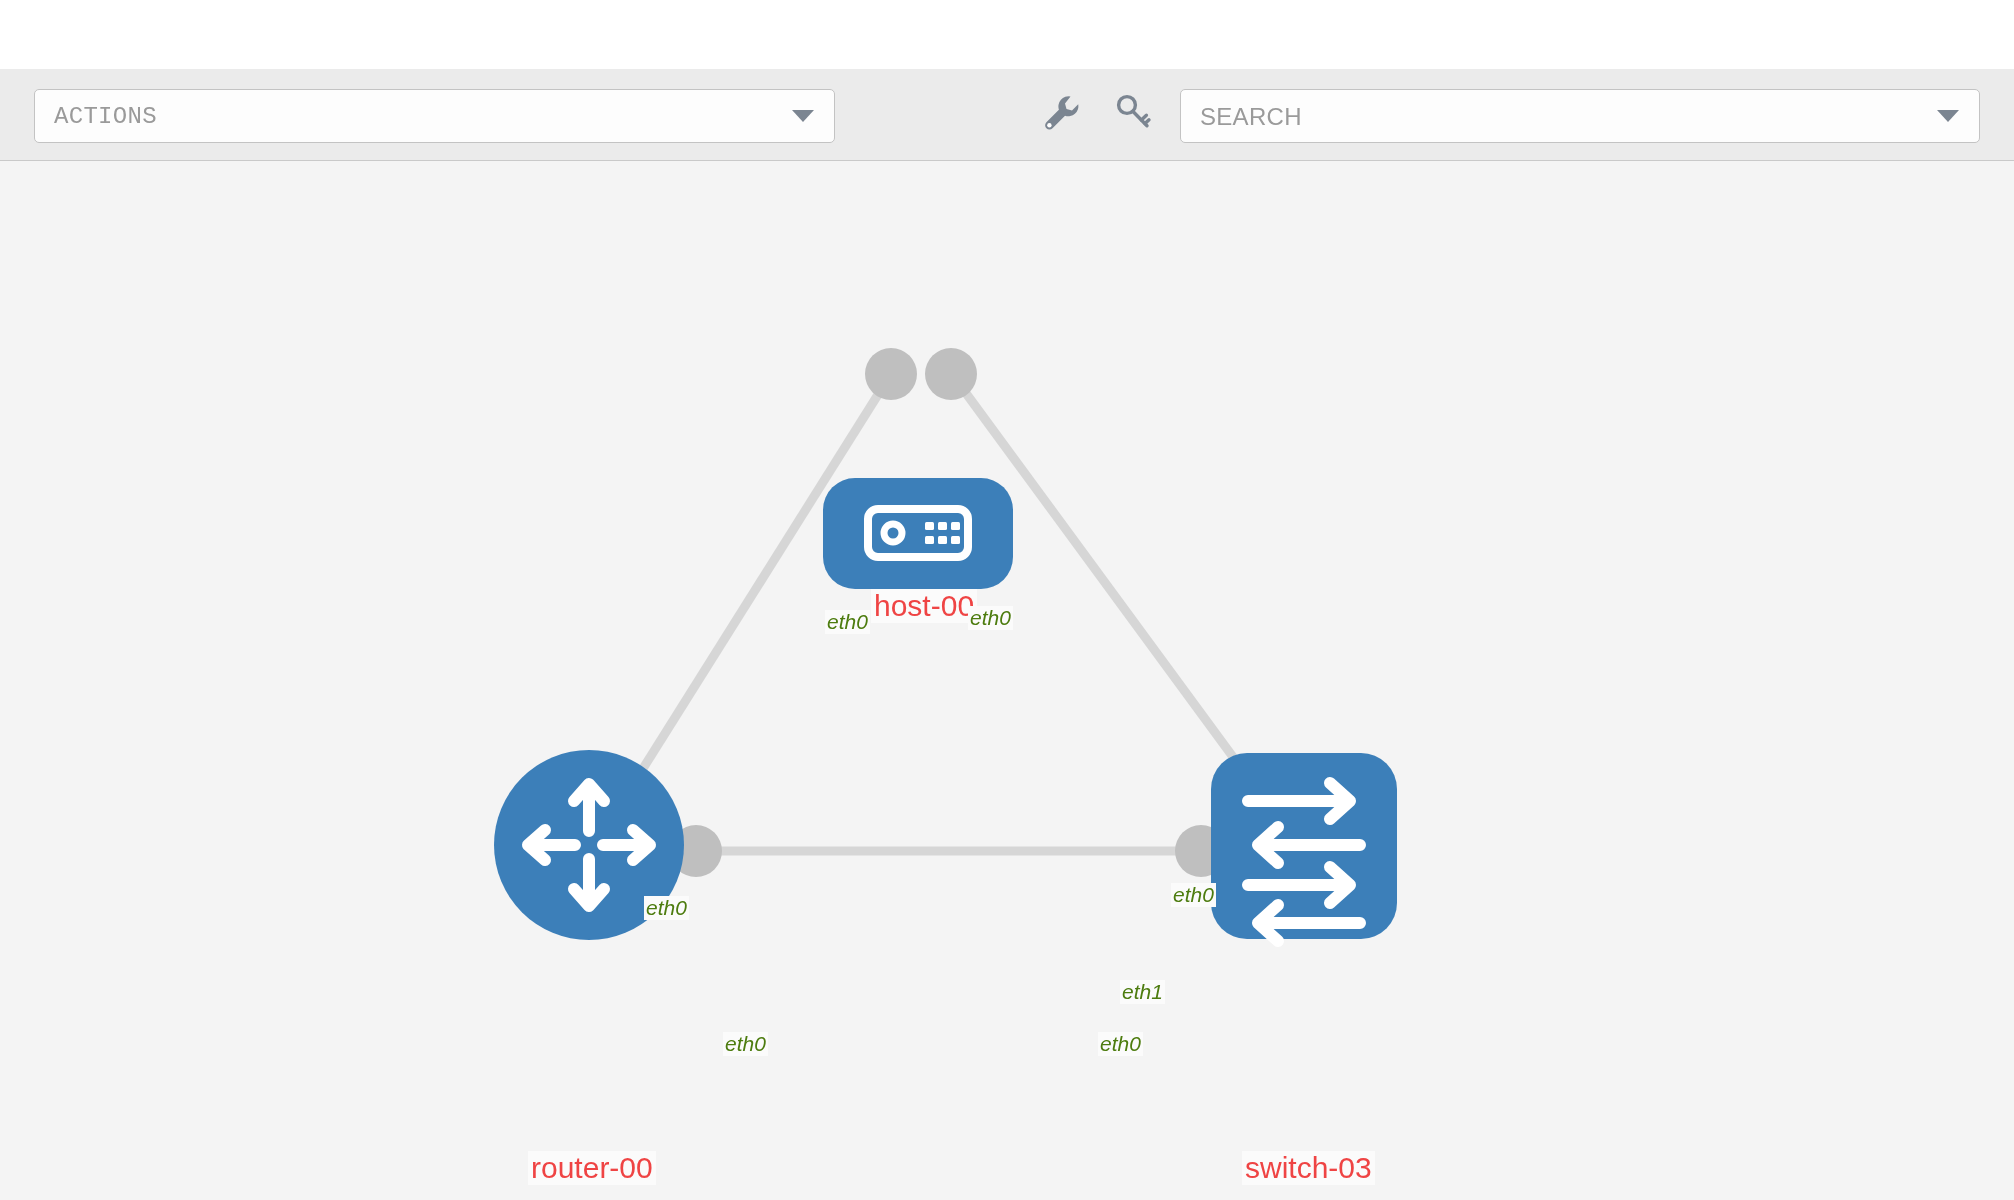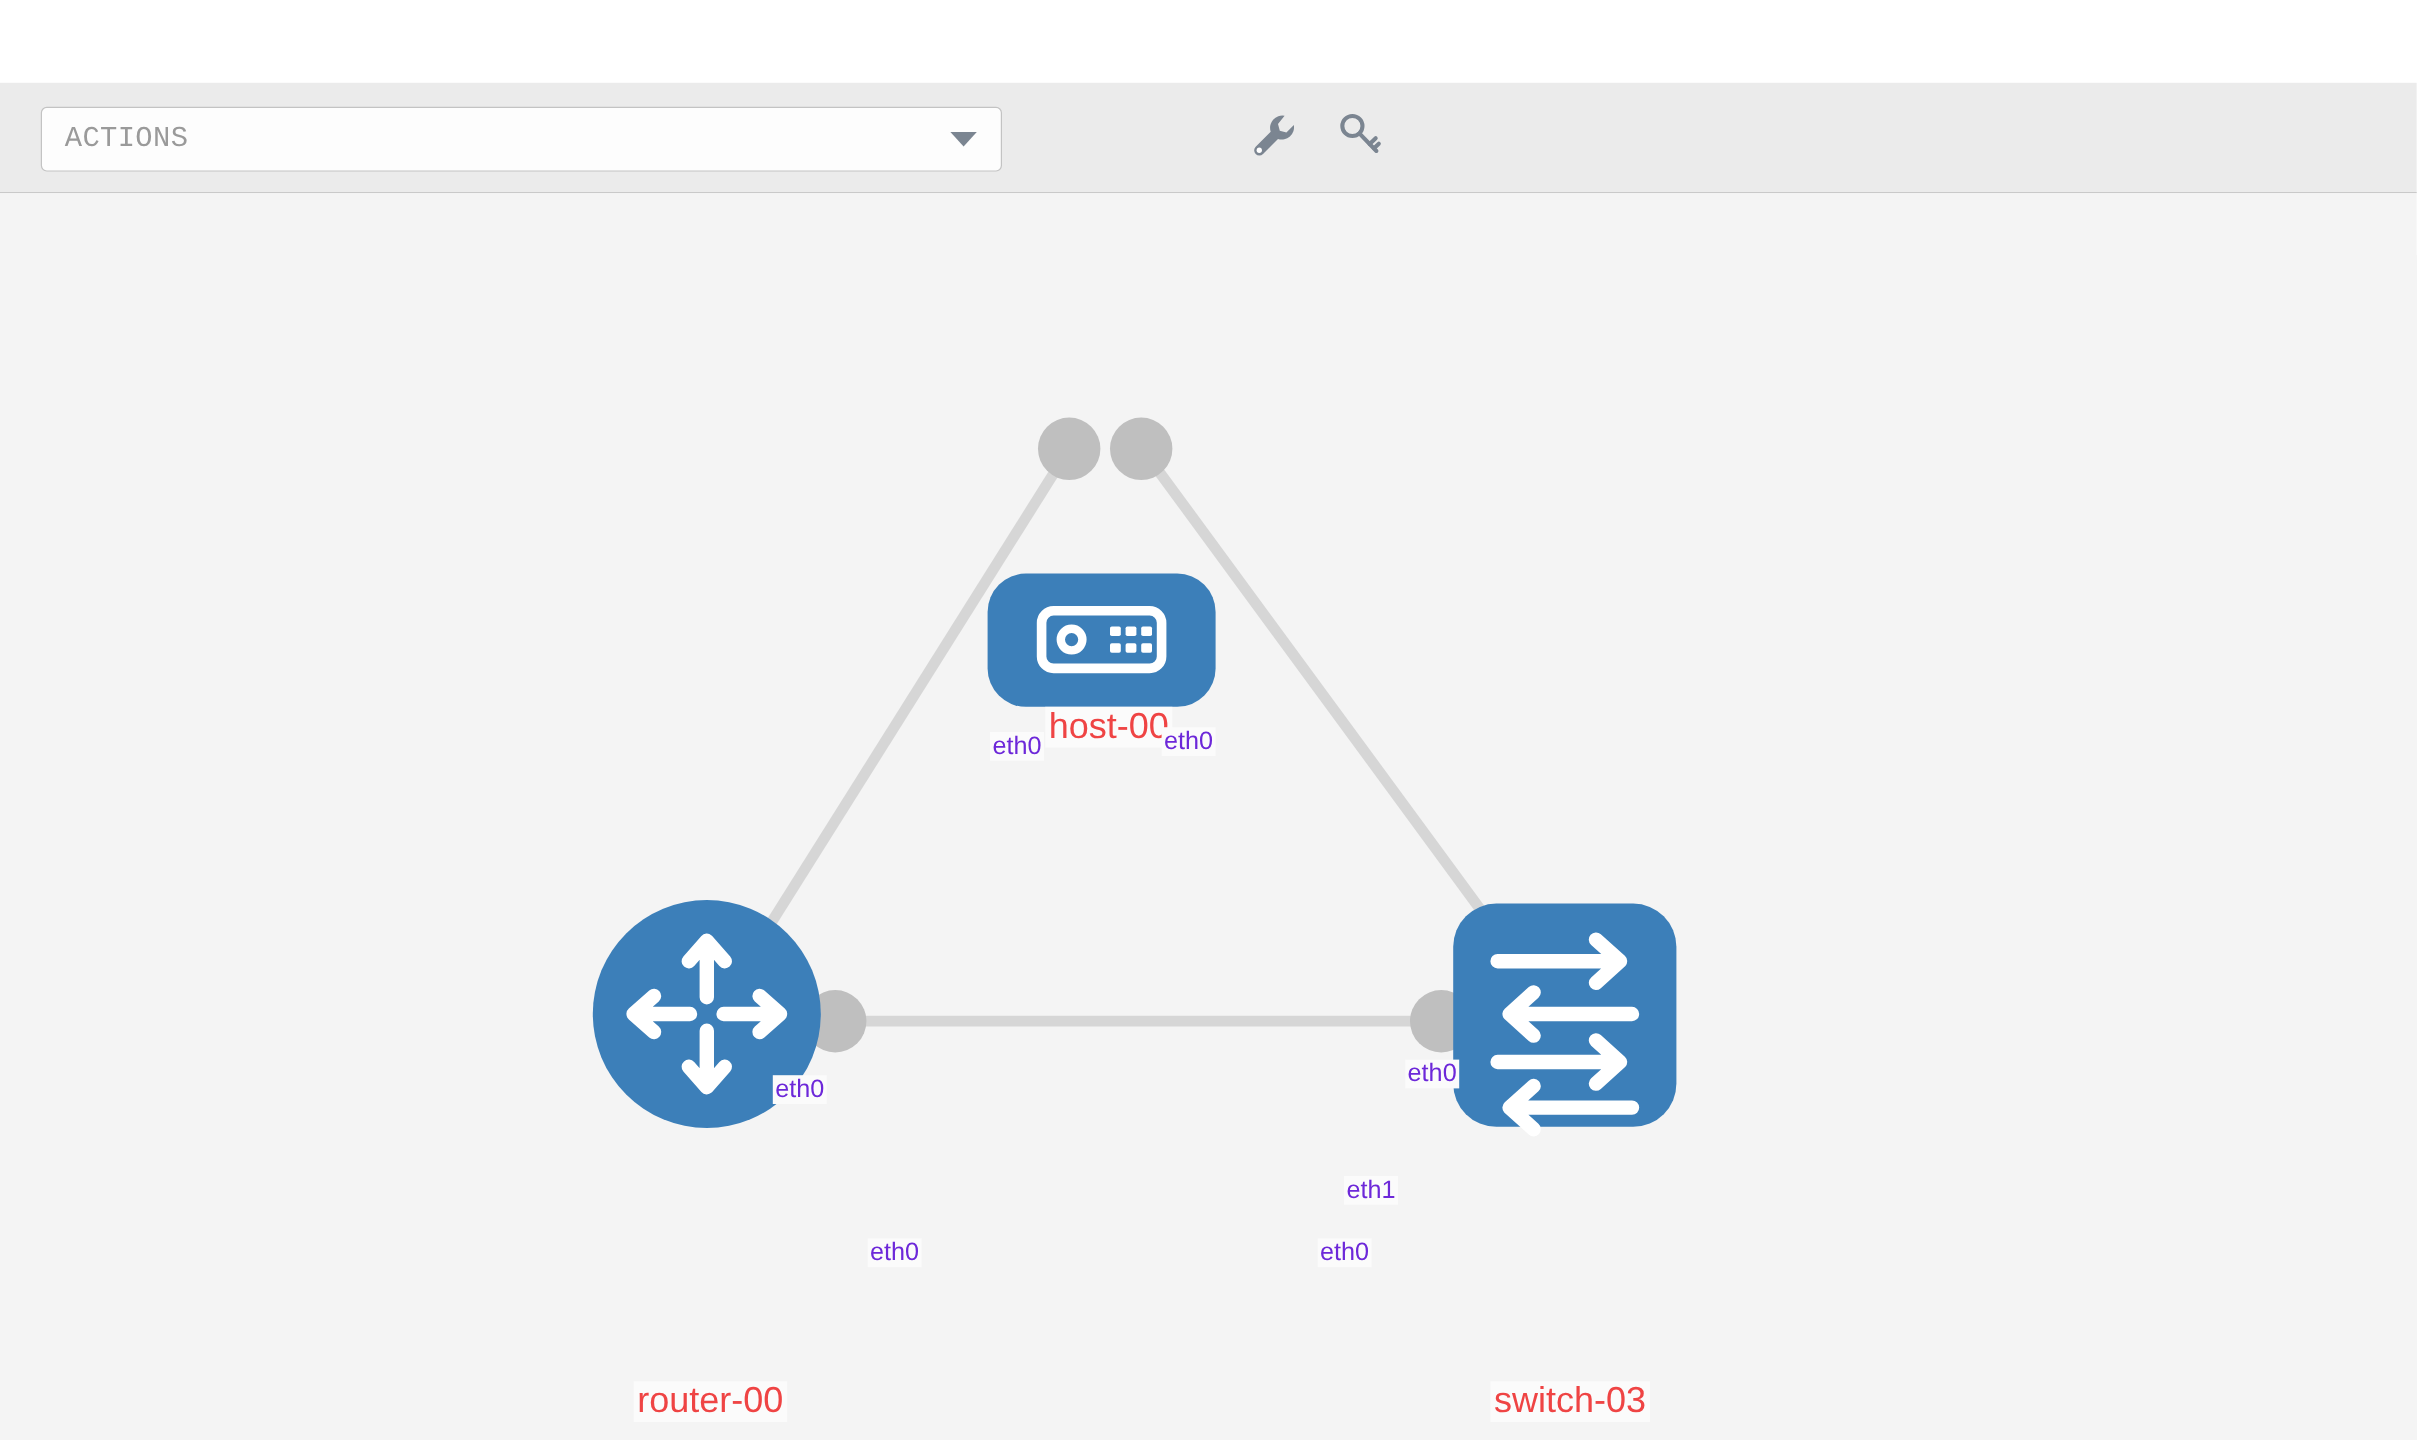--- a/index.html
+++ b/index.html
@@ -99,25 +99,26 @@
     font-size: 30px;
     color: #ef4444;
     background: #fbfbfb;
     padding: 0 3px;
     white-space: nowrap;
     pointer-events: none;
   }
   .iface-label {
     position: absolute;
     font-size: 21px;
-    color: #6d28d9;
+    color: #4d7c0f;
     background: #fbfbfb;
     padding: 0 2px;
     white-space: nowrap;
     pointer-events: none;
+    font-style: italic;
   }
 </style>
 </head>
 <body>
 
 <div class="app">
 
 
   <div class="toolbar">
 
@@ -140,20 +141,24 @@
           <g fill="none" stroke="#7b8591" stroke-width="3.4" stroke-linecap="round">
             <circle cx="13" cy="14" r="8.4"></circle>
             <path d="M18.8 20.2 L33 34.8"></path>
             <path d="M27.4 29.0 L32.4 24.2"></path>
             <path d="M31.0 32.6 L35.0 28.8"></path>
           </g>
         </svg>
       </span>
     </div>
 
+    <div class="search-box">
+      <span class="sel-label">SEARCH</span>
+      <span class="caret"></span>
+    </div>
   </div>
 
   <div class="canvas">
 
     <svg class="topology" viewBox="0 0 2014 1039">
 
       <g>
         <line x1="896" y1="205" x2="610" y2="660" stroke="#d6d6d6" stroke-width="9"></line>
         <line x1="946" y1="205" x2="1280" y2="660" stroke="#d6d6d6" stroke-width="9"></line>
         <line x1="655" y1="690" x2="1240" y2="690" stroke="#d6d6d6" stroke-width="9"></line>

